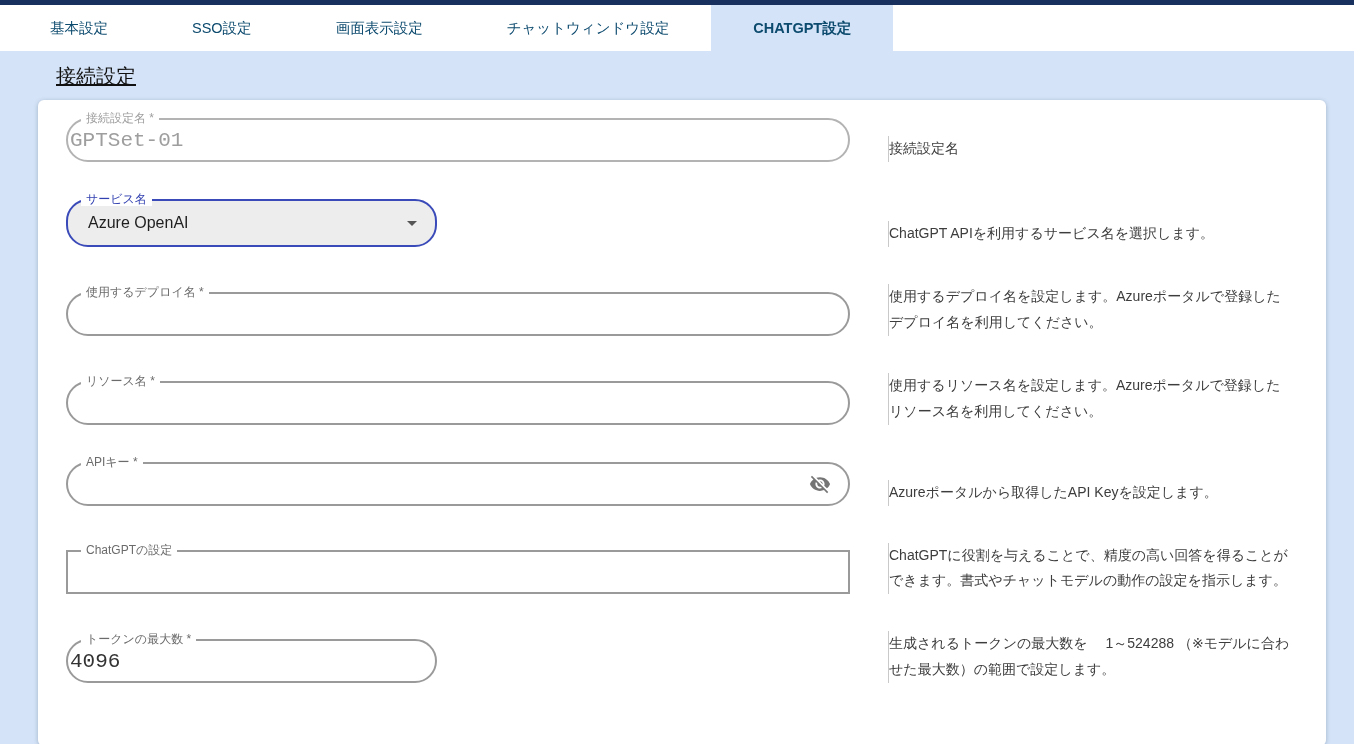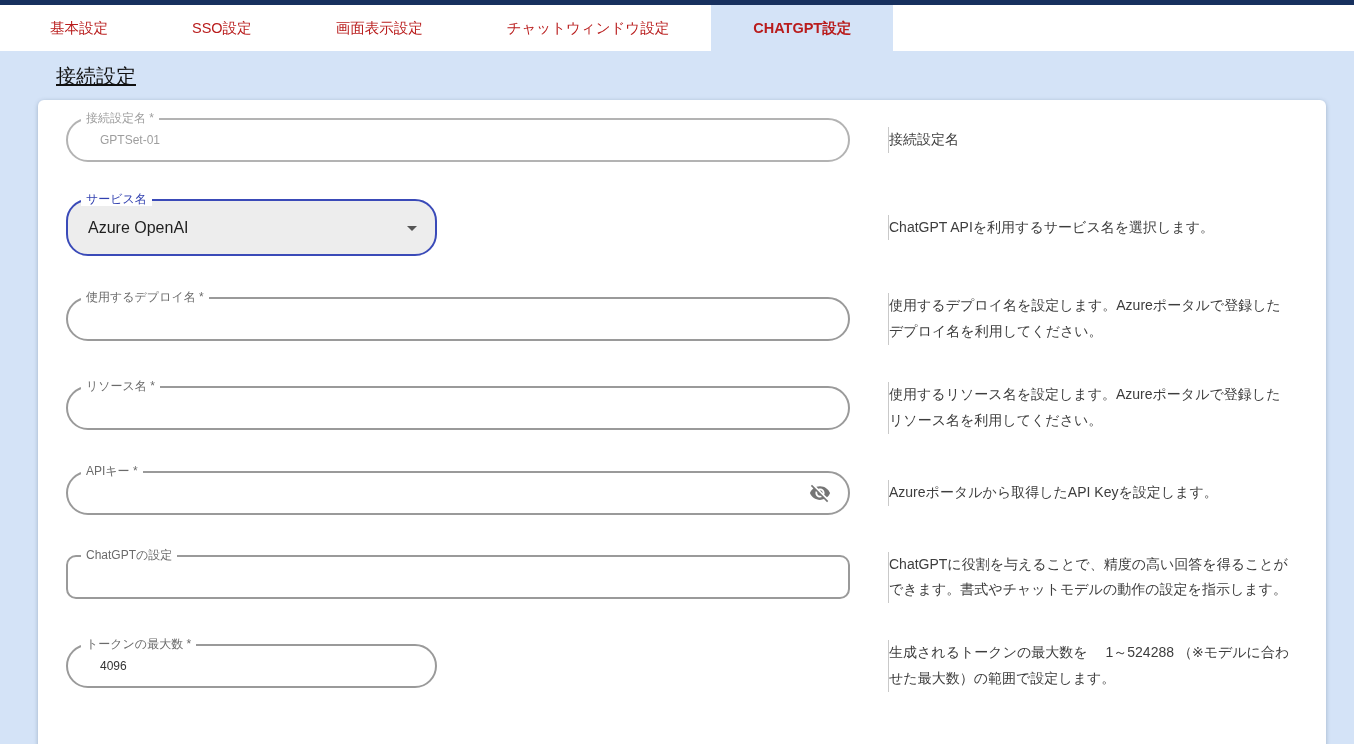--- a/index.html
+++ b/index.html
@@ -15,87 +15,87 @@
     background:#ffffff;
     height:46px;
     display:flex;
     align-items:stretch;
     padding-left:8px;
   }
   .tab {
     display:flex; align-items:center;
     padding:0 42px;
     font-size:14.5px;
-    color:#b91c1c;
+    color:#0c4a6e;
     cursor:pointer;
     white-space:nowrap;
   }
   .tab.active { background:#d4e3f7;font-weight:bold; }
   .page { padding:0 0 12px 0; }
   .section-title {
     font-size:20px; font-weight:500; color:#111;
     padding:12px 0 10px 56px;
     text-decoration:underline;
   }
   .card {
     background:#ffffff;
     border-radius:6px;
     margin:0 28px 12px 38px;
     box-shadow:0 1px 4px rgba(60,80,110,0.35);
     padding:18px 36px 26px 28px;
     min-height:630px;
   }
-  .row { display:flex; align-items:center; margin-bottom:37px; }
+  .row { display:flex; align-items:flex-end; margin-bottom:37px; }
   .field-col { width:784px; margin-right:38px; flex:0 0 auto; }
   .field {
     position:relative;
     border:2px solid #9a9a9a;
     border-radius:22px;
     height:44px;
     background:#fff;
     display:flex; align-items:center;
   }
   .field input {
     border:none; outline:none; background:transparent;
-    font-family:Liberation Sans, sans-serif;
-    font-size:12px; color:#333;
+    font-family:Liberation Mono, monospace;
+    font-size:21px; color:#333;
     width:100%; height:100%;
-    padding:0 32px;
+    padding:0 2px;
     border-radius:22px;
   }
   .flabel {
     position:absolute; top:-9px; left:13px;
     background:#ffffff;
     padding:0 5px;
     font-size:12px; color:#6b6b6b;
     line-height:14px;
     white-space:nowrap;
   }
   
   .field.disabled { border-color:#b3b3b3; }
   .field.disabled input { color:#9e9e9e; }
   .field.disabled .flabel { color:#9e9e9e; }
   
   .field.select {
-    width:371px; height:57px;
+    width:371px; height:48px;
     border-color:#3a4ab8;
     background:#ededed;
     cursor:pointer;
   }
   .field.select .flabel { color:#3241b0; }
   .select-value { font-size:16px; color:#1f1f1f; padding:0 20px; }
   .caret {
     position:absolute; right:18px; top:50%; margin-top:-2px;
     width:0; height:0;
     border-left:5px solid transparent;
     border-right:5px solid transparent;
     border-top:5px solid #555;
   }
   .field.narrow { width:371px; }
-  .field.soft { border-radius:10px; }
+  .field.soft { border-radius:0; }
   .eye-btn {
     position:absolute; right:14px; top:50%; transform:translateY(-50%);
     width:28px; height:28px; border:none; background:transparent;
     display:flex; align-items:center; justify-content:center;
     cursor:pointer; color:#757575; padding:0;
   }
   .help {
     flex:1 1 auto;
     border-left:1px solid #c9c9c9;
     display:flex; align-items:center;

